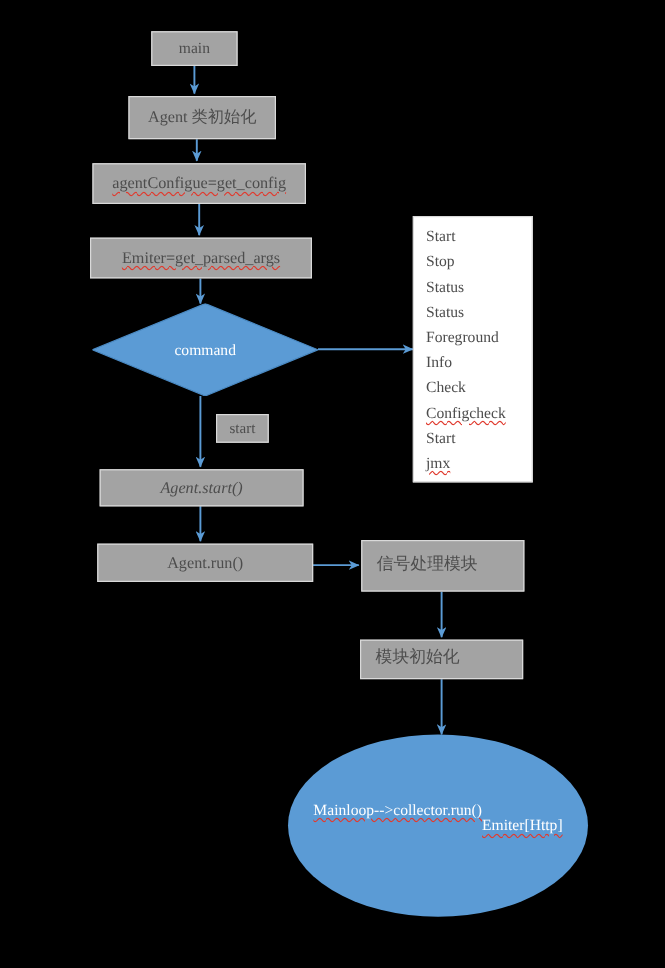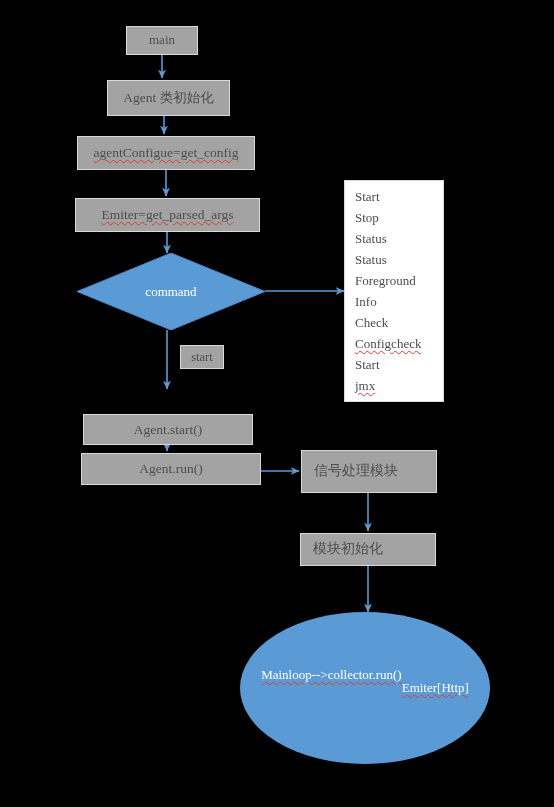--- a/index.html
+++ b/index.html
@@ -155,21 +155,21 @@
     <svg class="diamond-shape" viewBox="0 0 188 77" xmlns="http://www.w3.org/2000/svg">
       <polygon points="94,0 188,38.5 94,77 0,38.5" fill="#5b9bd5" stroke="#4a89c2" stroke-width="1"></polygon>
     </svg>
     <span class="diamond-label">command</span>
   </div>
 
   <div class="node center" id="node-start-label" style="left:180px; top:345px; width:44px; height:24px;">
     <span class="label" style="font-size:12.5px;">start</span>
   </div>
 
-  <div class="node center" id="node-agent-start" style="left:83px; top:414px; width:170px; height:31px;">
+  <div class="node center" id="node-agent-start" style="left:83px; top:391px; width:170px; height:31px;font-style:italic;">
     <span class="label" style="font-size:13.5px;">Agent.start()</span>
   </div>
 
   <div class="node center" id="node-agent-run" style="left:81px; top:453px; width:180px; height:32px;">
     <span class="label" style="font-size:13.5px;">Agent.run()</span>
   </div>
 
   <div id="list-box" style="left:344px; top:180px; width:100px; height:222px;">
     <div class="list-item">Start</div>
     <div class="list-item">Stop</div>

